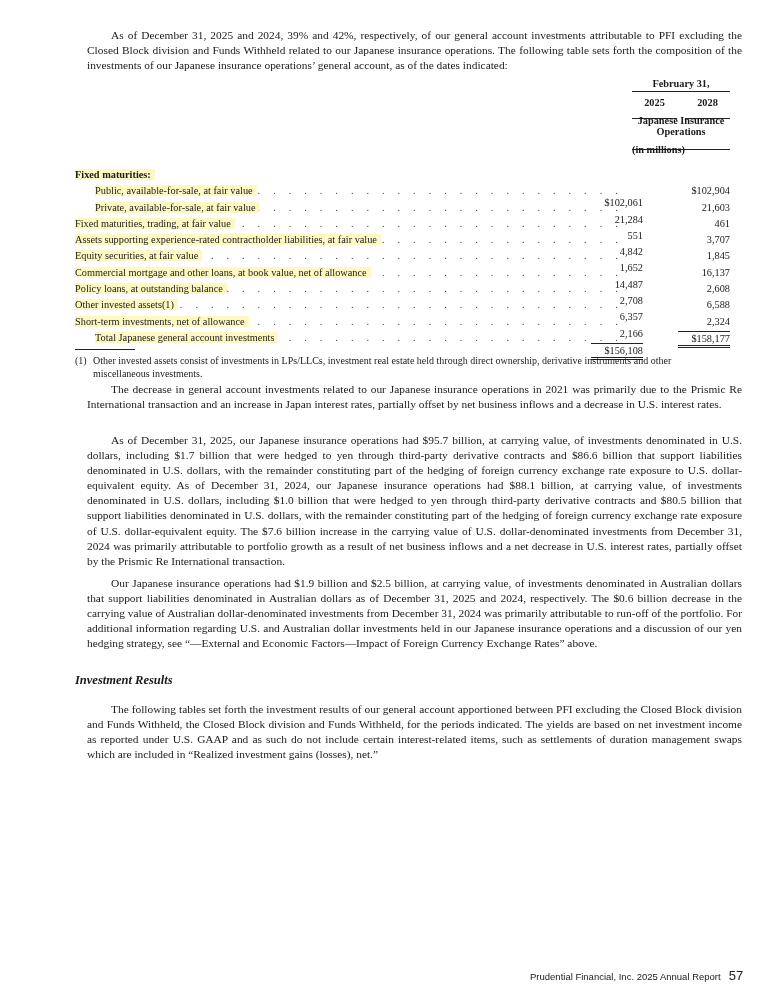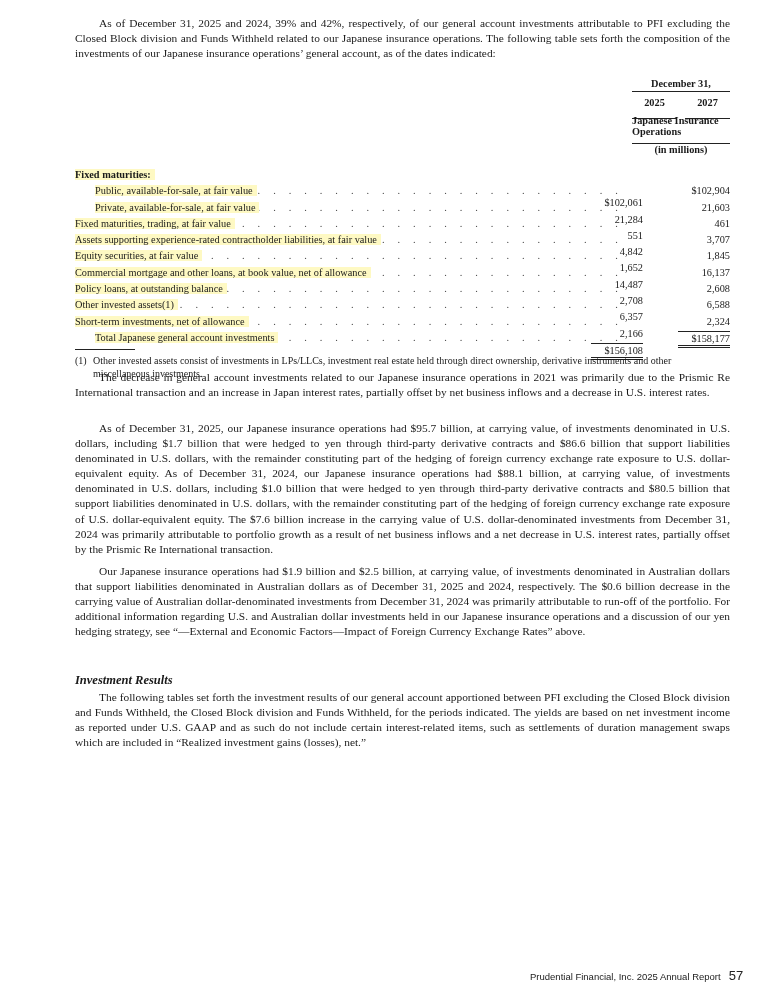--- a/index.html
+++ b/index.html
@@ -1,31 +1,31 @@
 <!DOCTYPE html>
 <html><head>
 <meta charset="utf-8">
 <style>
   html, body { margin: 0; padding: 0; background: #ffffff; }
   body { width: 768px; height: 1004px; position: relative; overflow: hidden;
          font-family: "Liberation Serif", "DejaVu Serif", serif; color: #1a1a1a; }
   .page { position: absolute; left: 75px; top: 16px; width: 655px; }
-  p.body { margin: 0; font-size: 11.4px; line-height: 15.1px; text-align: justify; text-indent: 24px; }
+  p.body { margin: 12px; font-size: 11.4px; line-height: 15.1px; text-align: justify; text-indent: 24px; }
   .p1 { position: absolute; top: 0; left: 0; width: 655px; }
 
   
   .tbl { position: absolute; top: 62px; left: 0; width: 655px; font-size: 10.3px; }
   .hdr-dec { position: absolute; left: 557px; width: 98px; top: 0; text-align: center; font-weight: bold; font-size: 10.3px;
              border-bottom: 1.3px solid #222; padding-bottom: 2px; }
   .hdr-year { position: absolute; top: 19px; font-weight: bold; text-align: center; border-bottom: 1.3px solid #222; padding-bottom: 10px; }
   .hdr-y1 { left: 557px; width: 45px; }
   .hdr-y2 { left: 610px; width: 45px; }
-  .hdr-seg { position: absolute; top: 37px; left: 557px; width: 98px; font-weight: bold; line-height: 11px;
-             border-bottom: 1.3px solid #222; padding-bottom: 6px; }
-  .hdr-unit { position: absolute; top: 66px; left: 557px; width: 98px; text-align: center; font-weight: bold; }
+  .hdr-seg { position: absolute; top: 37px; left: 557px; width: 98px; text-align: center; font-weight: bold; line-height: 11px;
+             border-bottom: 1.3px solid #222; padding-bottom: 12px; }
+  .hdr-unit { position: absolute; top: 66px; left: 557px; width: 98px; text-align: left; font-weight: bold; }
 
   .rows { position: absolute; top: 89px; left: 0; width: 655px; }
   .row { position: relative; height: 16.3px; line-height: 16.3px; }
   .row .lbl { position: absolute; left: 0; white-space: nowrap; overflow: hidden; width: 548px; }
   .row .lbl.ind { left: 20px; width: 528px; }
   .row .lbl span.t { background: #fef9c3; padding-right: 4px; position: relative; z-index: 1; }
   .row .lbl .dots { position: absolute; left: 0; right: 0; top: 0; letter-spacing: 5.2px; color: #444; white-space: nowrap; z-index: 0; text-align: right; direction: rtl; }
   .row .v1, .row .v2 { position: absolute; text-align: right; white-space: nowrap; }
   .row .v1 { left: 516px; width: 52px; margin-top: 12px; }
   .row .v2 { left: 603px; width: 52px; }
@@ -48,23 +48,23 @@
   .footer .pg { font-size: 13px; margin-left: 8px; }
 </style>
 </head>
 <body>
 
 <div class="page">
 
   <p class="body p1">As of December 31, 2025 and 2024, 39% and 42%, respectively, of our general account investments attributable to PFI excluding the Closed Block division and Funds Withheld related to our Japanese insurance operations. The following table sets forth the composition of the investments of our Japanese insurance operations’ general account, as of the dates indicated:</p>
 
   <div class="tbl">
-    <div class="hdr-dec">December 31,</div>
+    <div class="hdr-dec">February 31,</div>
     <div class="hdr-year hdr-y1">2025</div>
-    <div class="hdr-year hdr-y2">2027</div>
+    <div class="hdr-year hdr-y2">2028</div>
     <div class="hdr-seg">Japanese Insurance Operations</div>
     <div class="hdr-unit">(in millions)</div>
 
     <div class="rows">
       <div class="row head">
         <div class="lbl"><span class="t">Fixed maturities:</span></div>
       </div>
       <div class="row">
         <div class="lbl ind"><span class="dots">. . . . . . . . . . . . . . . . . . . . . . . . . . . . . . . . . . . . . . . . . . . . . . . . . . . . . . . . . . . . . . . . . . . . . . . . .</span><span class="t">Public, available-for-sale, at fair value</span></div>
         <div class="v1">$102,061</div>

